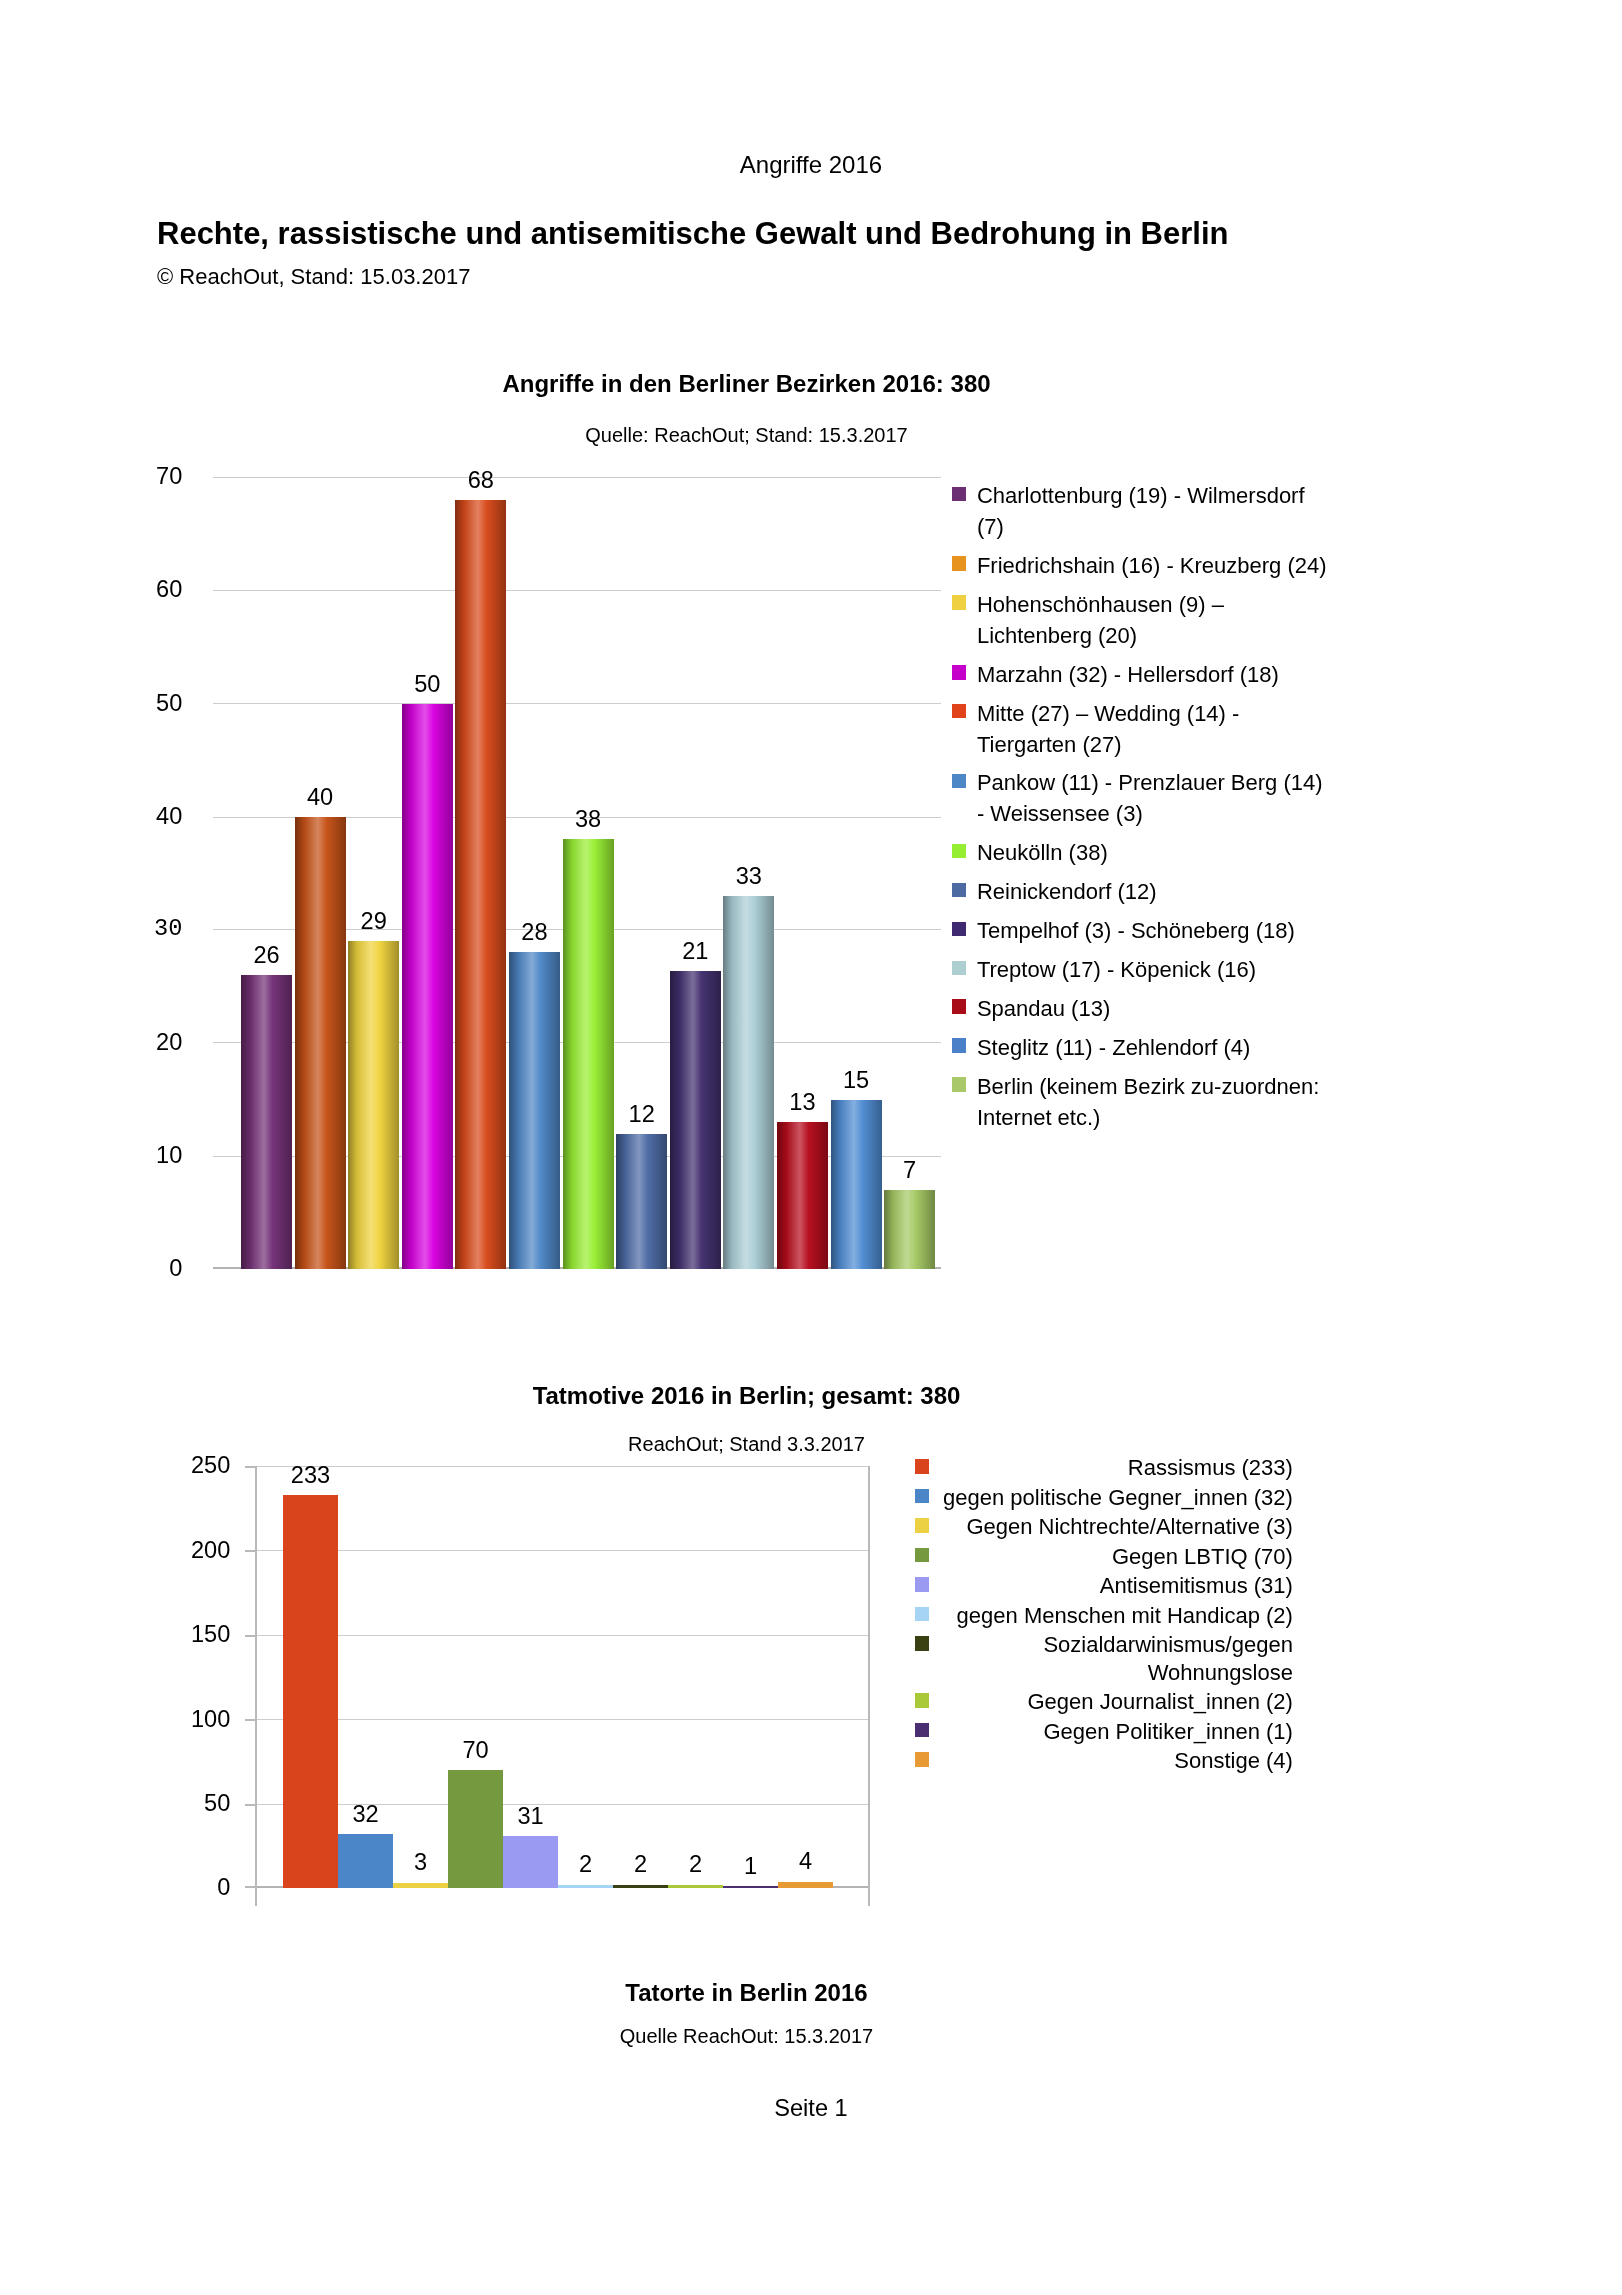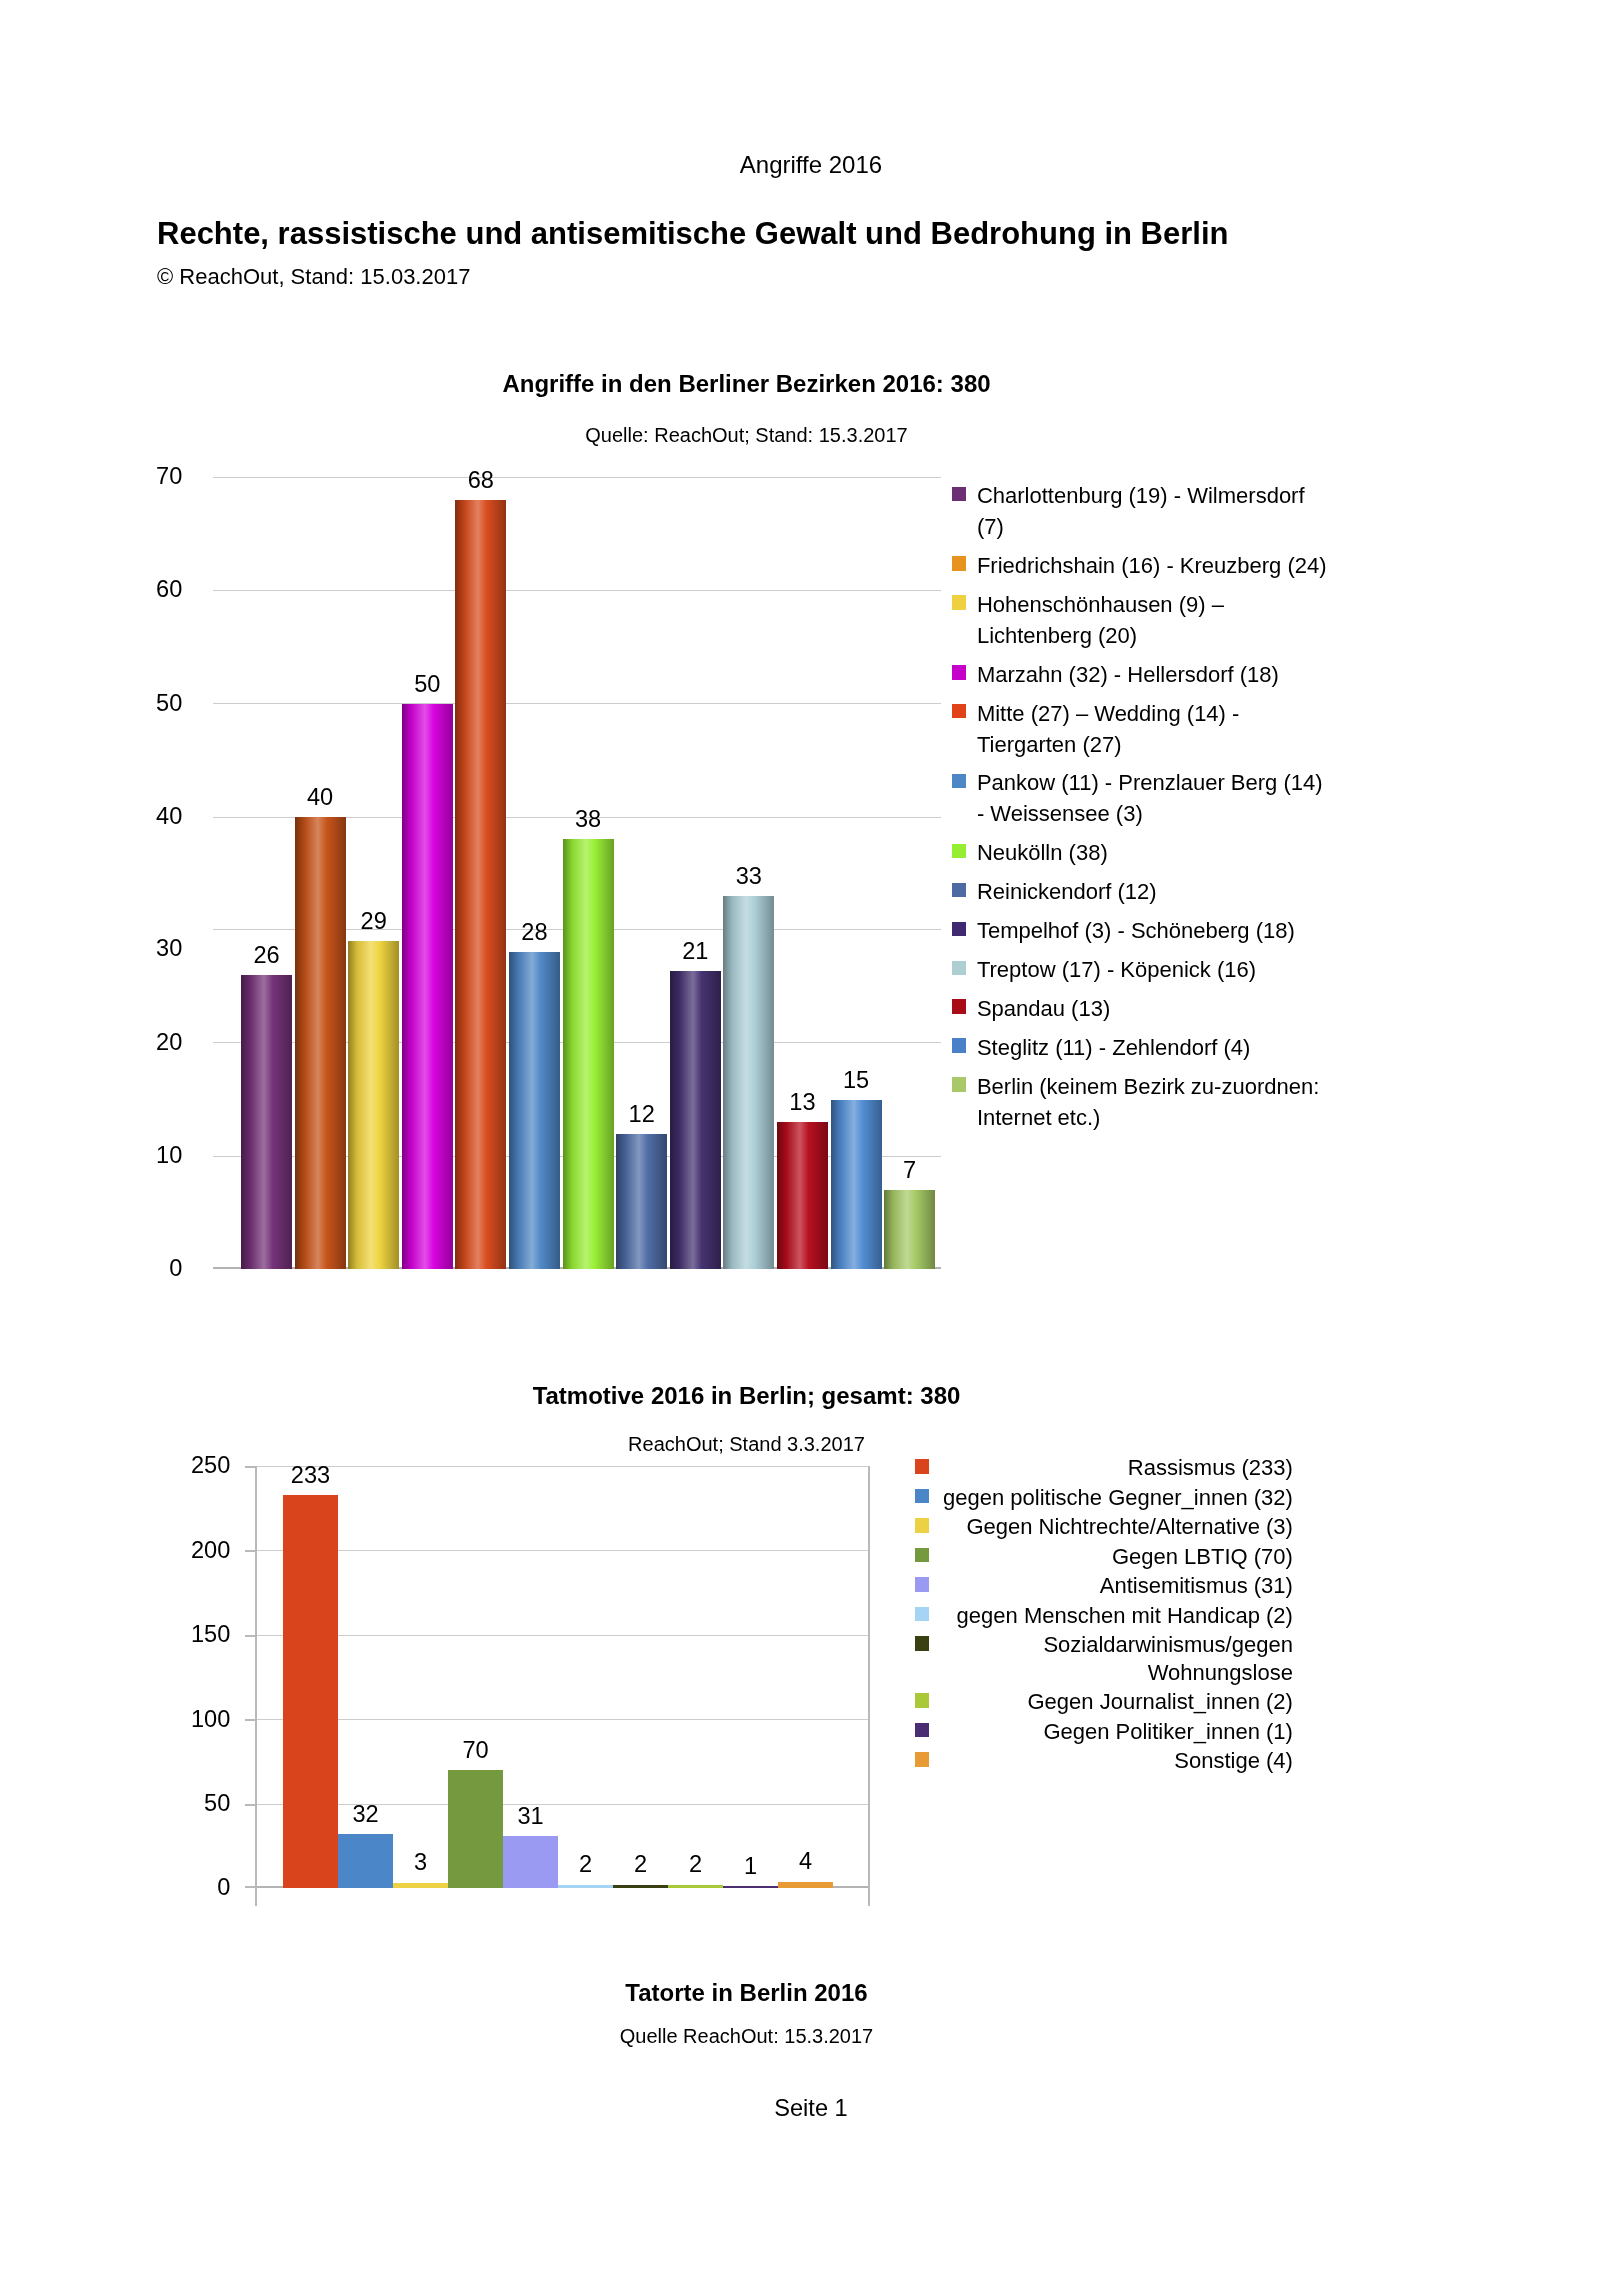--- a/index.html
+++ b/index.html
@@ -82,21 +82,21 @@
   <div class="abs doc-title">Rechte, rassistische und antisemitische Gewalt und Bedrohung in Berlin</div>
 
   <div class="abs doc-copy">© ReachOut, Stand: 15.03.2017</div>
 
   <div id="c1-title" class="abs chartband chart-title">Angriffe in den Berliner Bezirken 2016: 380</div>
   <div id="c1-subtitle" class="abs chartband chart-subtitle">Quelle: ReachOut; Stand: 15.3.2017</div>
   <div id="c1-ylab" class="abs">
       <div class="ylabel" style="top: 776px;">0</div>
       <div class="ylabel" style="top: 663px;">10</div>
       <div class="ylabel" style="top: 550px;">20</div>
-      <div class="ylabel" style="top: 456px;">30</div>
+      <div class="ylabel" style="top: 436px; font-family: Liberation Mono, monospace;">30</div>
       <div class="ylabel" style="top: 324px;">40</div>
       <div class="ylabel" style="top: 211px;">50</div>
       <div class="ylabel" style="top: 97px;">60</div>
       <div class="ylabel" style="top: -15.7px;">70</div>
     </div>
   <div id="c1-plot" class="plot">
       <div class="gridline baseline" style="top: 790px;"></div>
       <div class="gridline" style="top: 679px;"></div>
       <div class="gridline" style="top: 565px;"></div>
       <div class="gridline" style="top: 452px;"></div>

